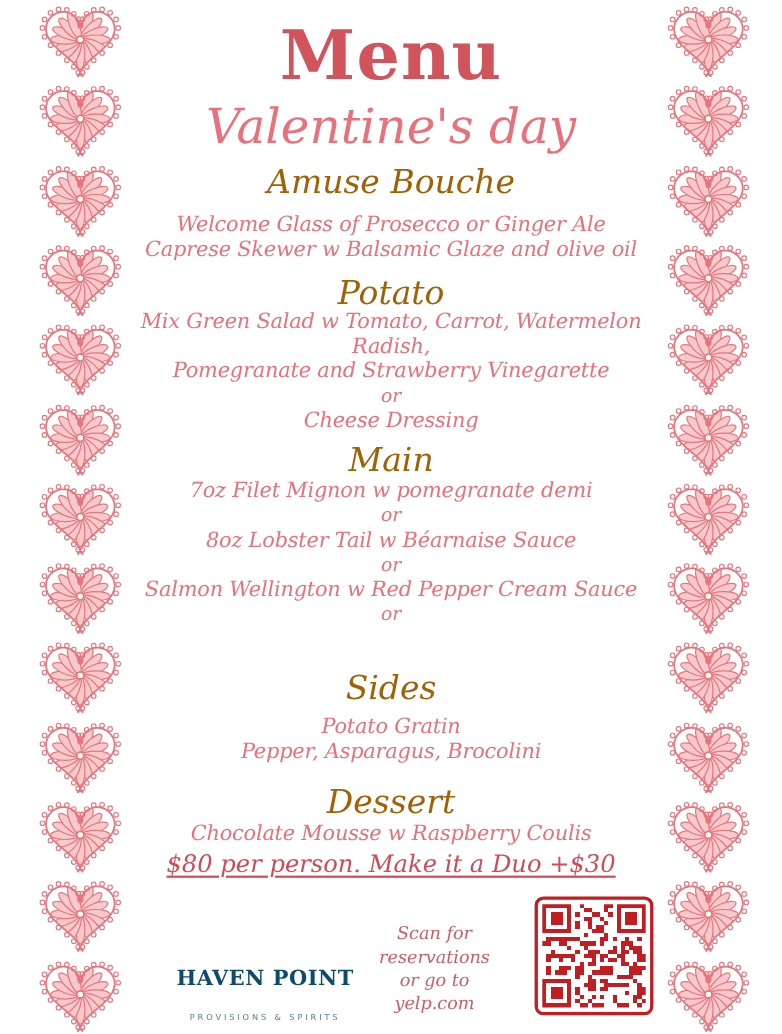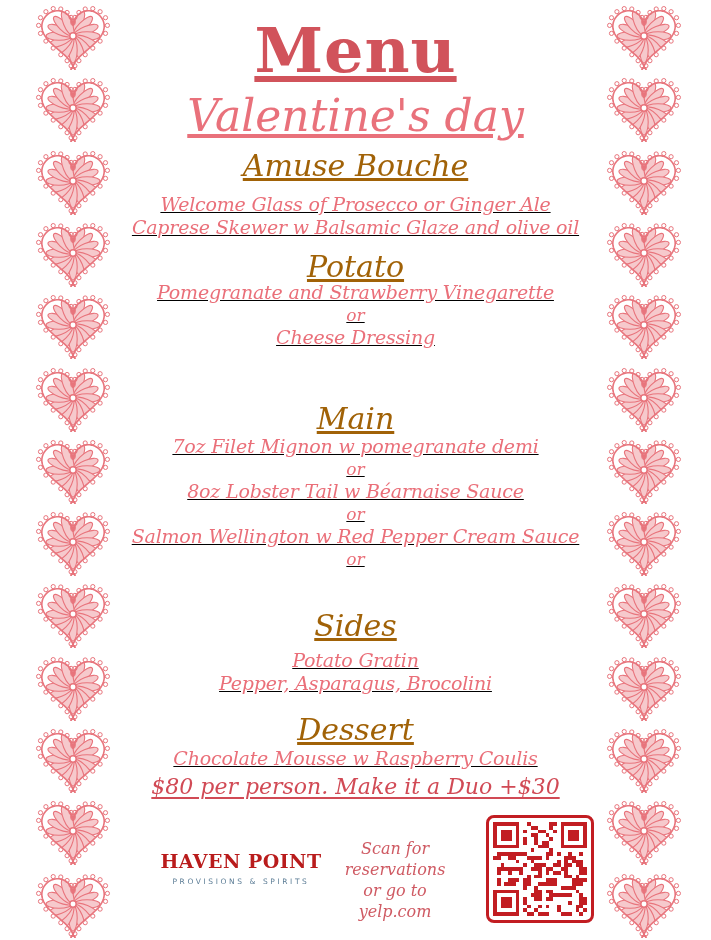--- a/index.html
+++ b/index.html
@@ -3,35 +3,35 @@
 <meta charset="utf-8">
 <style>
   html, body { margin:0; padding:0; }
   body { width:711px; height:940px; background:#ffffff; position:relative; overflow:hidden;
          font-family:"DejaVu Serif", serif; }
   .col { position:absolute; top:0; width:80px; height:940px; }
   .col.left { left:33px; }
   .col.right { left:604px; }
   .heart { position:absolute; left:0; width:80px; height:70px; }
   .heart svg { width:80px; height:70px; display:block; }
-  .center { position:absolute; left:100px; width:511px; text-align:center;text-decoration:underline; }
+  .center { position:absolute; left:100px; width:511px; text-align:center; }
   .title { top:12px; font-family:"DejaVu Serif", serif; font-weight:bold; font-size:62px;
            color:#d1535b; letter-spacing:1px; line-height:78px; }
   .subtitle { top:86px; font-family:"DejaVu Serif", serif; font-style:italic; font-size:44px;
               color:#e9717b; line-height:60px; }
   .sec-head { font-family:"DejaVu Serif", serif; font-style:italic; font-size:30px; color:#a16207;
               line-height:36px; }
   .item { font-family:"DejaVu Serif", serif; font-style:italic; font-size:19px; color:#ea6f79;
           line-height:22.5px; letter-spacing:-0.2px; }
   .or { font-family:"DejaVu Serif", serif; font-style:italic; font-size:17px; color:#ea6f79; line-height:22.5px; }
   .price { font-family:"DejaVu Serif", serif; font-style:italic; font-size:22px; color:#d14a55;
            text-decoration:underline; text-decoration-thickness:2px; text-underline-offset:3px; }
   .logo { position:absolute; left:152px; top:850px; width:178px; text-align:center; }
-  .logo-name { font-family:"DejaVu Serif", serif; font-weight:bold; font-size:19px; color:#b91c1c; letter-spacing:0.5px; line-height:22px; }
-  .logo-sub { font-family:"DejaVu Sans", sans-serif; font-size:7.5px; color:#5b7c95; letter-spacing:2.6px; margin-top:5px; }
+  .logo-name { font-family:"DejaVu Serif", serif; font-weight:bold; font-size:19px; color:#0c4a6e; letter-spacing:0.5px; line-height:22px;margin-top:28px; }
+  .logo-sub { font-family:"DejaVu Sans", sans-serif; font-size:7.5px; color:#5b7c95; letter-spacing:2.6px; margin-top:20px; }
   .scan { position:absolute; left:335px; top:838px; width:120px; text-align:center;
           font-family:"DejaVu Serif", serif; font-style:italic; font-size:16px; color:#cf5a63; line-height:21px; }
   .qr { position:absolute; left:486px; top:815px; width:108px; height:108px; border:3px solid #c21d22;
         border-radius:8px; box-sizing:border-box; background:#fff; }
   .qr svg { position:absolute; left:4px; top:4px; width:94px; height:94px; }
 </style>
 </head>
 <body>
 
 <div class="col left" id="colL">
@@ -1629,20 +1629,21 @@
 <div class="center subtitle">Valentine's day</div>
 
 <div class="center sec-head" style="top:148px">Amuse Bouche</div>
 <div class="center" style="top:193px">
   <div class="item">Welcome Glass of Prosecco or Ginger Ale</div>
   <div class="item">Caprese Skewer w Balsamic Glaze and olive oil</div>
 </div>
 
 <div class="center sec-head" style="top:249px">Potato</div>
 <div class="center" style="top:281px">
+  <div class="item">Mix Green Salad w Tomato, Carrot, Watermelon Radish,</div>
   <div class="item">Pomegranate and Strawberry Vinegarette</div>
   <div class="or">or</div>
   <div class="item">Cheese Dressing</div>
 </div>
 
 <div class="center sec-head" style="top:401px">Main</div>
 <div class="center" style="top:435px">
   <div class="item">7oz Filet Mignon w pomegranate demi</div>
   <div class="or">or</div>
   <div class="item">8oz Lobster Tail w Béarnaise Sauce</div>

